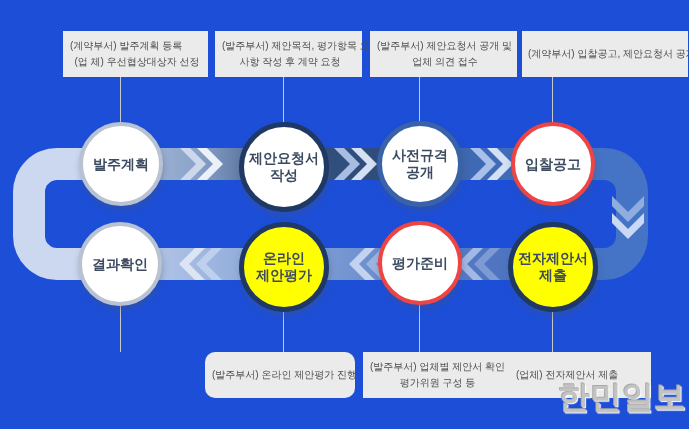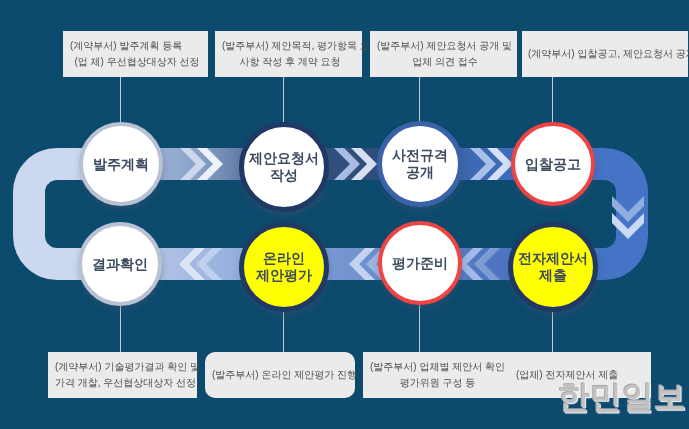--- a/index.html
+++ b/index.html
@@ -1,17 +1,17 @@
 <!DOCTYPE html>
 <html><head>
 <meta charset="utf-8">
 <style>
   html,body{margin:0;padding:0;background:#fff;}
   #stage{
-    position:relative;width:689px;height:429px;background:#0c4a6e;overflow:hidden;
+    position:relative;width:689px;height:429px;background:#1d4ed8;overflow:hidden;
     font-family:"Liberation Sans","DejaVu Sans",sans-serif;
   }
   
   .note-box{
     position:absolute;height:46px;background:#ebebeb;color:#4d4d4d;
     font-size:10px;line-height:1.62;display:flex;flex-direction:column;
     justify-content:center;box-sizing:border-box;padding:2px 4px 2px 7px;
   }
   .note-box .l1{text-align:left;white-space:nowrap;}
   .note-box .l2{text-align:center;white-space:nowrap;}
@@ -123,24 +123,20 @@
   <div class="circle c-blue-sm" style="left:378px;top:221px;">평가준비</div>
   <div class="circle c-navy c-yellow" style="left:239px;top:222px;">온라인
 제안평가</div>
   <div class="circle c-silver" style="left:78px;top:222px;">결과확인</div>
 
   <div class="conn" style="left:120px;top:306px;height:46px;"></div>
   <div class="conn" style="left:283px;top:307px;height:45px;"></div>
   <div class="conn" style="left:419px;top:305px;height:47px;"></div>
   <div class="conn" style="left:552px;top:307px;height:45px;"></div>
 
-  <div class="note-box" style="left:48px;top:352px;width:149px;">
-    <div class="l1">(계약부서) 기술평가결과 확인 및</div>
-    <div class="l2">가격 개찰, 우선협상대상자 선정</div>
-  </div>
   <div class="note-box" style="left:205px;top:352px;width:150px;border-radius:10px;">
     <div class="l1">(발주부서) 온라인 제안평가 진행</div>
   </div>
   <div class="note-box" style="left:363px;top:352px;width:146px;">
     <div class="l1">(발주부서) 업체별 제안서 확인</div>
     <div class="l2">평가위원 구성 등</div>
   </div>
   <div class="note-box" style="left:509px;top:352px;width:142px;">
     <div class="l1">(업체) 전자제안서 제출</div>
   </div>

